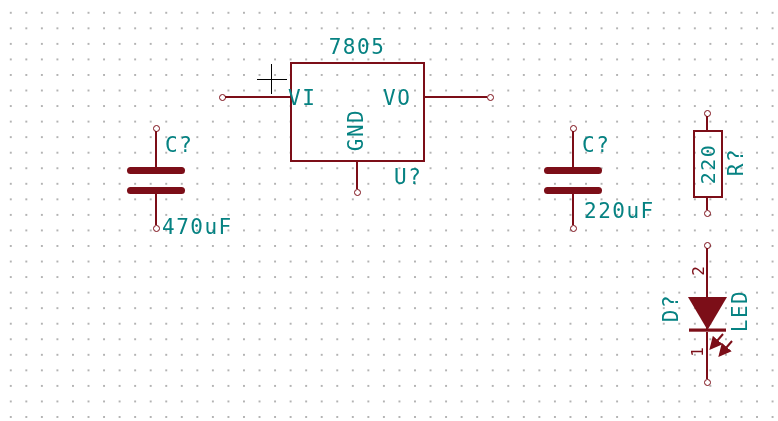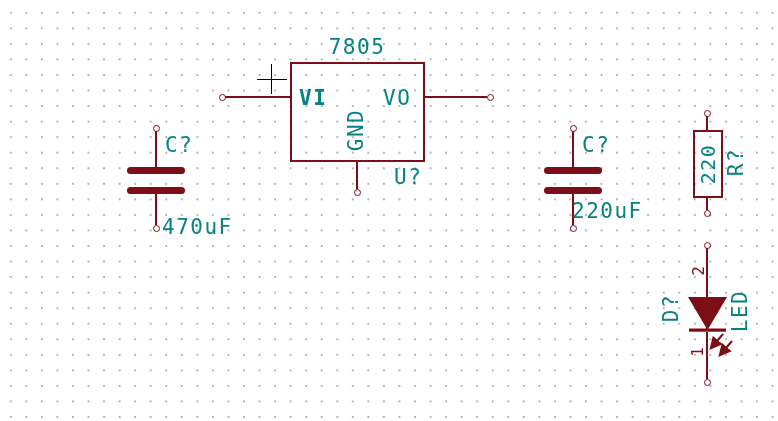--- a/index.html
+++ b/index.html
@@ -65,21 +65,21 @@
   #ah path{fill:var(--wire);}
 </style>
 </head>
 <body>
 
 <div id="canvas">
 
   <div class="grp">
     <div class="lbl ctr" style="left:357px;top:47px;">7805</div>
     <div class="symbox" style="left:290px;top:62px;width:135px;height:100px;"></div>
-    <div class="lbl" style="left:299px;top:88px;font-weight:bold;">VI</div>
+    <div class="lbl" style="left:288px;top:88px;">VI</div>
     <div class="lbl" style="left:383px;top:88px;">VO</div>
     <div class="lbl ctr rot" style="left:356px;top:130px;">GND</div>
     <div class="lbl" style="left:394px;top:167px;">U?</div>
     <div class="wire" style="left:225px;top:96px;width:65px;height:2px;"></div>
     <div class="pin" style="left:218.5px;top:93.5px;"></div>
     <div class="wire" style="left:425px;top:96px;width:62px;height:2px;"></div>
     <div class="pin" style="left:486.5px;top:93.5px;"></div>
     <div class="wire" style="left:356px;top:162px;width:2px;height:27px;"></div>
     <div class="pin" style="left:353.5px;top:188.5px;"></div>
   </div>
@@ -96,21 +96,21 @@
   </div>
 
   <div class="grp">
     <div class="pin" style="left:569.5px;top:124.5px;"></div>
     <div class="wire" style="left:572px;top:131px;width:2px;height:37px;"></div>
     <div class="plate" style="left:544px;top:167px;"></div>
     <div class="plate" style="left:544px;top:187px;"></div>
     <div class="wire" style="left:572px;top:194px;width:2px;height:31px;"></div>
     <div class="pin" style="left:569.5px;top:224.5px;"></div>
     <div class="lbl" style="left:582px;top:135px;">C?</div>
-    <div class="lbl" style="left:572px;top:201px;">220uF</div>
+    <div class="lbl" style="left:584px;top:201px;">220uF</div>
   </div>
 
   <div class="grp">
     <div class="pin" style="left:703.5px;top:109.5px;"></div>
     <div class="wire" style="left:706px;top:116px;width:2px;height:15px;"></div>
     <div class="symbox rbox" style="left:693px;top:130px;width:30px;height:68px;"></div>
     <div class="lbl ctr rot" style="left:708px;top:164px;font-size:20px;">220</div>
     <div class="lbl ctr rot" style="left:736px;top:162px;">R?</div>
     <div class="wire" style="left:706px;top:198px;width:2px;height:12px;"></div>
     <div class="pin" style="left:703.5px;top:209.5px;"></div>

